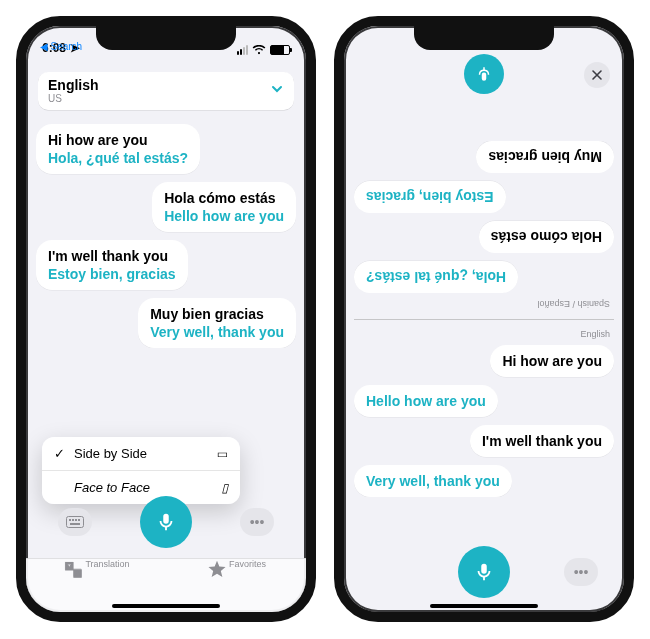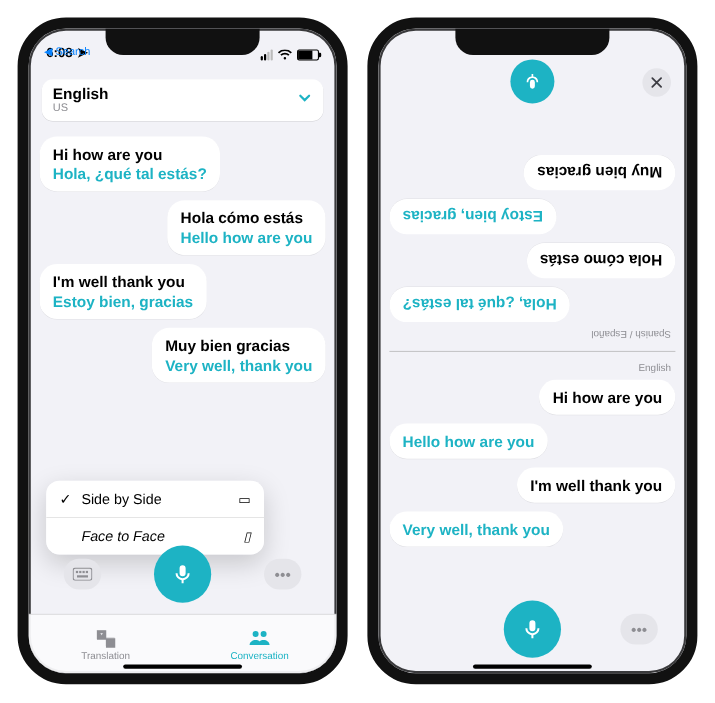--- a/index.html
+++ b/index.html
@@ -69,21 +69,21 @@
   .ctrl-row { position:absolute; bottom:64px; left:0; right:0; display:flex; justify-content:center; align-items:center; gap:48px; }
   .pill { width:34px; height:28px; background:#e5e5ea; border-radius:14px; display:flex; align-items:center; justify-content:center; color:#8e8e93; font-size:14px; }
   .mic {
     width:52px; height:52px; border-radius:50%; background:#1db3c4;
     display:flex; align-items:center; justify-content:center; color:#fff;
   }
   .mic svg { width:22px; height:22px; fill:#fff; }
 
   
   .tabbar { position:absolute; bottom:0; left:0; right:0; height:54px; background:rgba(250,250,252,.94); border-top:1px solid rgba(0,0,0,.1); display:flex; }
-  .tab { flex:1; display:flex; flex-direction:column; align-items:center; justify-content:center; gap:1px; font-size:9px; color:#8e8e93; }
+  .tab { flex:1; display:flex; flex-direction:row; justify-content:center; gap:1px; font-size:9px; color:#8e8e93; }
   .tab.active { color:#1db3c4; }
   .tab svg { width:22px; height:20px; }
   .home-ind { position:absolute; bottom:4px; left:50%; transform:translateX(-50%); width:108px; height:4px; background:#000; border-radius:3px; z-index:60; }
 
   
   .p2-top { position:absolute; top:0; left:0; right:0; bottom:50%; transform: rotate(180deg); padding: 8px 10px 0; display:flex; flex-direction:column; }
   .p2-bot { position:absolute; top:50%; left:0; right:0; bottom:60px; padding: 8px 10px 0; display:flex; flex-direction:column; }
   .p2-divider { position:absolute; top:50%; left:10px; right:10px; height:1px; background:#c6c6c8; }
   .p2-langlabel { font-size:9px; color:#8e8e93; padding:2px 4px 6px; }
   .p2-chat { display:flex; flex-direction:column; gap:8px; overflow:hidden; }
@@ -194,27 +194,25 @@
   </div>
 
   <div class="tabbar">
     <div class="tab">
       <svg viewBox="0 0 24 22">
           <path fill="currentColor" d="M3 3h9v9H3zM12 10h9v9h-9z" opacity=".25"></path>
           <path fill="currentColor" d="M4 4h8v8H4zM6 6l2 4 2-4M13 12h8v8h-8zM15 18l2-4 2 4" stroke="currentColor" stroke-width="1.3"></path>
         </svg>
       <span>Translation</span>
     </div>
-    <div class="tab active">
+    <div class="tab">
       <svg viewBox="0 0 24 22">
-          <circle cx="8" cy="7" r="3" fill="currentColor"></circle>
-          <circle cx="16" cy="7" r="3" fill="currentColor"></circle>
-          <path fill="currentColor" d="M2 18c0-3 3-5 6-5s6 2 6 5zM10 18c0-3 3-5 6-5s6 2 6 5z"></path>
-        </svg>
-      <span>Conversation</span>
+          <path fill="currentColor" d="M12 2l2.6 6.3 6.8.5-5.2 4.4 1.7 6.6L12 16.3 6.1 19.8l1.7-6.6L2.6 8.8l6.8-.5z"></path>
+        </svg>
+      <span>Favorites</span>
     </div>
   </div>
   <div class="home-ind"></div>
 </div>
 
 <div class="phone">
   <div class="notch"></div>
 
   <div class="mic-top">
     <svg viewBox="0 0 24 24">

